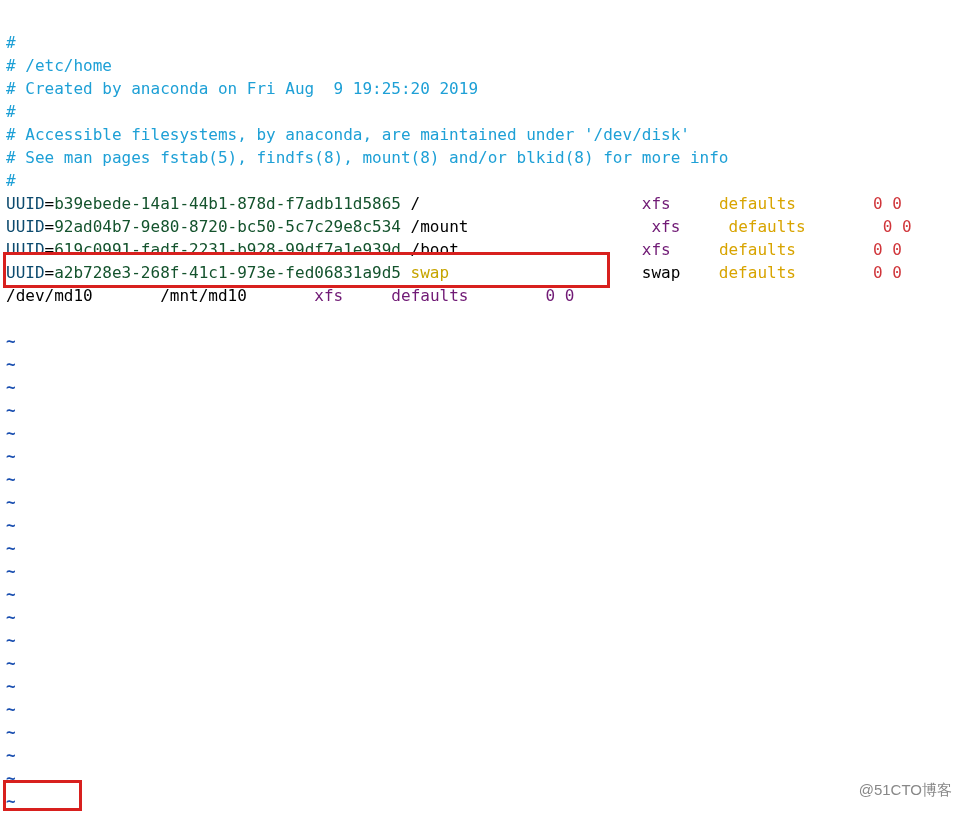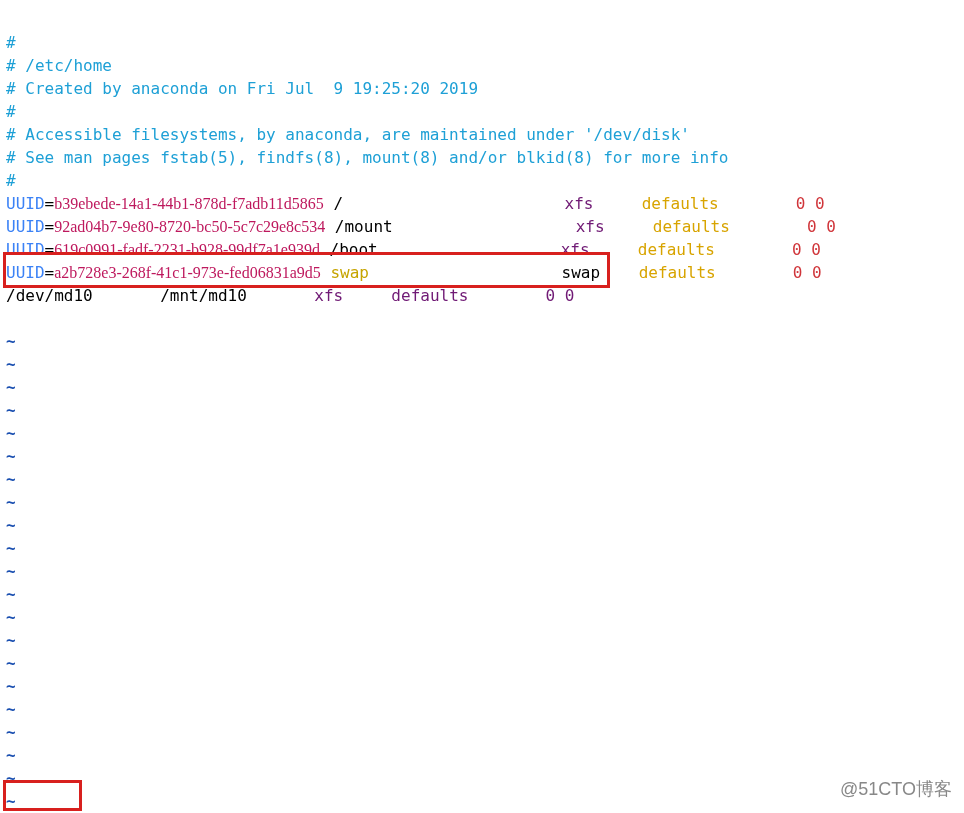--- a/index.html
+++ b/index.html
@@ -13,54 +13,54 @@
     line-height: 23px;
     color: #000;
     overflow: hidden;
   }
   .terminal {
     white-space: pre;
     padding: 8px 0 0 6px;
     position: relative;
   }
   .comment { color: #1ea0d6; }       
-  .uuidlabel { color: #3b82f6; }     
+  .uuidlabel { color: #0c4a6e; }     
   .eq        { color: #000; }
-  .uuidval   { color: #be185d; font-family: Liberation Serif, serif; }     
+  .uuidval   { color: #14532d; }     
   .mount     { color: #000; }
   .fs        { color: #701a75; }
   .opts      { color: #d8a400; }     
   .num       { color: #d0353a; }     
   .swapgold  { color: #c6a400; }
   .tilde     { color: #1a4fb0; font-weight: bold;}
   .hlline {}
   
   .box {
     position: absolute;
     border: 3px solid #d8201e;
     pointer-events: none;
   }
   .box1 { left: 3px; top: 252px; width: 601px; height: 30px; }
   .box2 { left: 3px; top: 780px; width: 73px; height: 25px; }
   .watermark {
     position:absolute;
     right:12px;
     bottom:12px;
     color:#888;
-    font-size:18px;
+    font-size:15px;
     font-family: sans-serif;
   }
 </style>
 </head>
 <body>
 
 <div class="terminal">
 <span class="comment">#</span>
 <span class="comment"># /etc/home</span>
-<span class="comment"># Created by anaconda on Fri Jul  9 19:25:20 2019</span>
+<span class="comment"># Created by anaconda on Fri Aug  9 19:25:20 2019</span>
 <span class="comment">#</span>
 <span class="comment"># Accessible filesystems, by anaconda, are maintained under '/dev/disk'</span>
 <span class="comment"># See man pages fstab(5), findfs(8), mount(8) and/or blkid(8) for more info</span>
 <span class="comment">#</span>
 <span><span class="uuidlabel">UUID</span><span class="eq">=</span><span class="uuidval">b39ebede-14a1-44b1-878d-f7adb11d5865</span> <span class="mount">/</span>                       <span class="fs">xfs</span>     <span class="opts">defaults</span>        <span class="num">0</span> <span class="num">0</span></span>
 <span><span class="uuidlabel">UUID</span><span class="eq">=</span><span class="uuidval">92ad04b7-9e80-8720-bc50-5c7c29e8c534</span> <span class="mount">/mount</span>                   <span class="fs">xfs</span>     <span class="opts">defaults</span>        <span class="num">0</span> <span class="num">0</span></span>
 <span><span class="uuidlabel">UUID</span><span class="eq">=</span><span class="uuidval">619c0991-fadf-2231-b928-99df7a1e939d</span> <span class="mount">/boot</span>                   <span class="fs">xfs</span>     <span class="opts">defaults</span>        <span class="num">0</span> <span class="num">0</span></span>
 <span><span class="uuidlabel">UUID</span><span class="eq">=</span><span class="uuidval">a2b728e3-268f-41c1-973e-fed06831a9d5</span> <span class="swapgold">swap</span>                    <span class="mount">swap</span>    <span class="opts">defaults</span>        <span class="num">0</span> <span class="num">0</span></span>
 <span class="hlline"><span class="mount">/dev/md10</span>       <span class="mount">/mnt/md10</span>       <span class="fs">xfs</span>     <span class="fs">defaults</span>        <span class="fs">0</span> <span class="fs">0</span></span>
 

